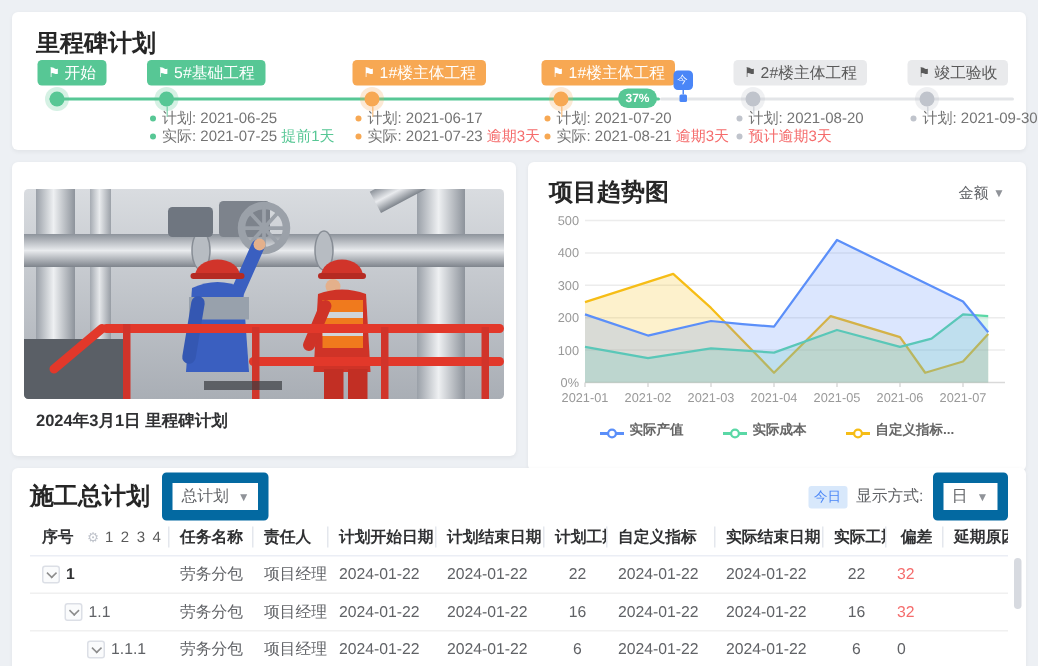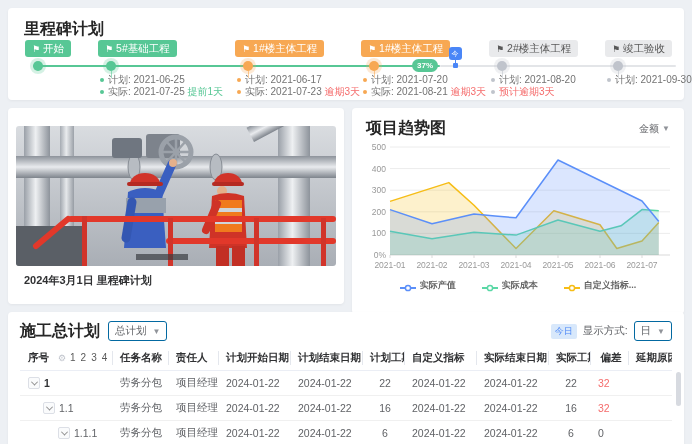--- a/index.html
+++ b/index.html
@@ -38,21 +38,21 @@
   #chart-head { display:flex; justify-content:space-between; align-items:center; }
   #chart-dropdown { display:inline-flex; align-items:center; gap:3px; font-size:10px; color:#606266; cursor:pointer; }
   .chev { font-size:8px; color:#909399; }
   #chart-legend { display:flex; justify-content:center; gap:26px; margin-top:2px; }
   .legend-item { display:inline-flex; align-items:flex-end; gap:4px; font-size:9px; color:#666;font-weight:bold; }
 
   
   #table-panel { left:8px; top:312px; width:676px; height:146px; padding:8px 12px 0 12px; }
   #table-head { display:flex; align-items:center; justify-content:space-between; height:22px; }
   #table-head-left { display:flex; align-items:center; gap:8px; }
-  .select-box { display:inline-flex; align-items:center; gap:6px; border:1px solid #0369a1;
+  .select-box { display:inline-flex; align-items:center; gap:6px; border:7px solid #0369a1;
     border-radius:3px; padding:2px 6px; font-size:10.5px; color:#606266; background:#fff; cursor:pointer; }
   #table-head-right { display:flex; align-items:center; gap:6px; }
   #today-pill { background:#d8e8fb; color:#4a86f7; font-size:9px; padding:1px 4px; border-radius:2px; cursor:pointer; }
   #display-mode-label { font-size:10.5px; color:#606266; }
   table { border-collapse:collapse; table-layout:fixed; width:652px; margin-top:4px; }
   th { font-size:10.5px; color:#303133; font-weight:700; text-align:left; padding:5px 4px 5px 8px;
     border-bottom:1px solid #ebeef5; white-space:nowrap; overflow:hidden; position:relative; }
   th + th::before { content:""; position:absolute; left:0; top:5px; bottom:5px; width:1px; background:#e4e7ed; }
   td { font-size:10.5px; color:#606266; padding:5px 4px 5px 8px; border-bottom:1px solid #f0f0f0;
     white-space:nowrap; overflow:hidden; }

